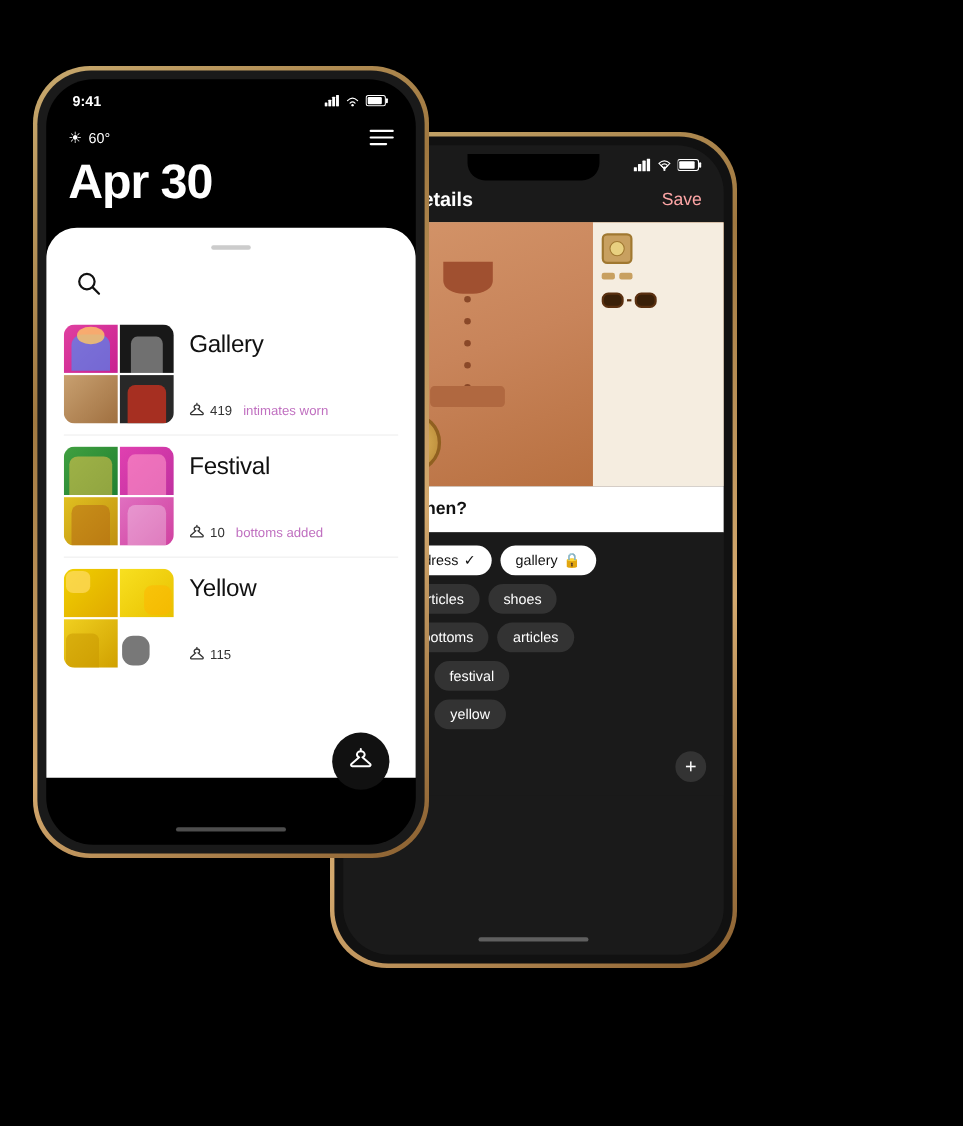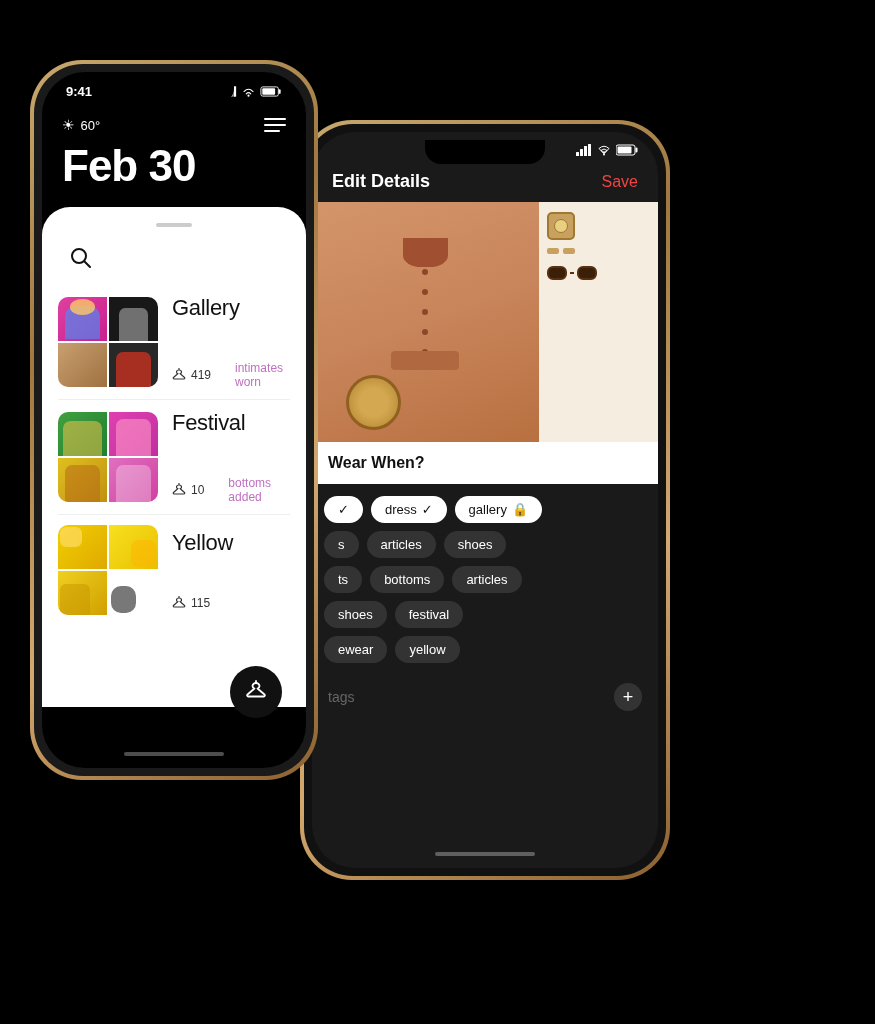--- a/index.html
+++ b/index.html
@@ -18,21 +18,21 @@
       position: relative;
       width: 875px;
       height: 1024px;
     }
 
     
     .phone1-wrapper {
       position: absolute;
       left: 30px;
       top: 60px;
-      width: 288px;
+      width: 360px;
       height: 720px;
       z-index: 2;
     }
 
     .phone1-border {
       position: absolute;
       inset: 0;
       border-radius: 52px;
       background: linear-gradient(145deg, #c8a96e, #a07840, #d4a96e, #8a6030);
       padding: 4px;
@@ -184,21 +184,21 @@
       font-size: 22px;
       font-weight: 400;
       color: #111;
       letter-spacing: -0.3px;
       margin-bottom: 8px;
     }
 
     .item-meta {
       display: flex;
       align-items: center;
-      gap: 24px;
+      gap: 10px;
       font-size: 12px;
       margin-top: 40px;
     }
 
     .item-count {
       display: flex;
       align-items: center;
       gap: 5px;
       color: #333;
       font-weight: 500;
@@ -275,21 +275,21 @@
     }
 
     .edit-title {
       font-size: 18px;
       font-weight: 600;
       color: #fff;
     }
 
     .save-btn {
       font-size: 16px;
-      color: #ef4444;
+      color: #fca5a5;
       font-weight: 400;
       text-align: right;
     }
 
     
     .dress-image {
       width: 100%;
       height: 240px;
       background: linear-gradient(135deg, #e8c4a0 0%, #d4a070 40%, #c89060 60%, #e0d0b8 100%);
       position: relative;
@@ -602,21 +602,21 @@
               <span style="font-size:14px;">☀</span>
               <span>60°</span>
             </div>
             <div class="hamburger-icon">
               <span></span>
               <span></span>
               <span style="width:16px;"></span>
             </div>
           </div>
 
-          <div class="date-heading">Feb 30</div>
+          <div class="date-heading">Apr 30</div>
 
           <div class="white-panel">
             <div class="scroll-indicator"></div>
 
             <div class="search-row">
               <div class="search-icon-circle">
                 <svg width="22" height="22" viewBox="0 0 22 22">
                   <circle cx="9" cy="9" r="7" fill="none" stroke="#111" stroke-width="2"></circle>
                   <line x1="14.5" y1="14.5" x2="20" y2="20" stroke="#111" stroke-width="2" stroke-linecap="round"></line>
                 </svg>

